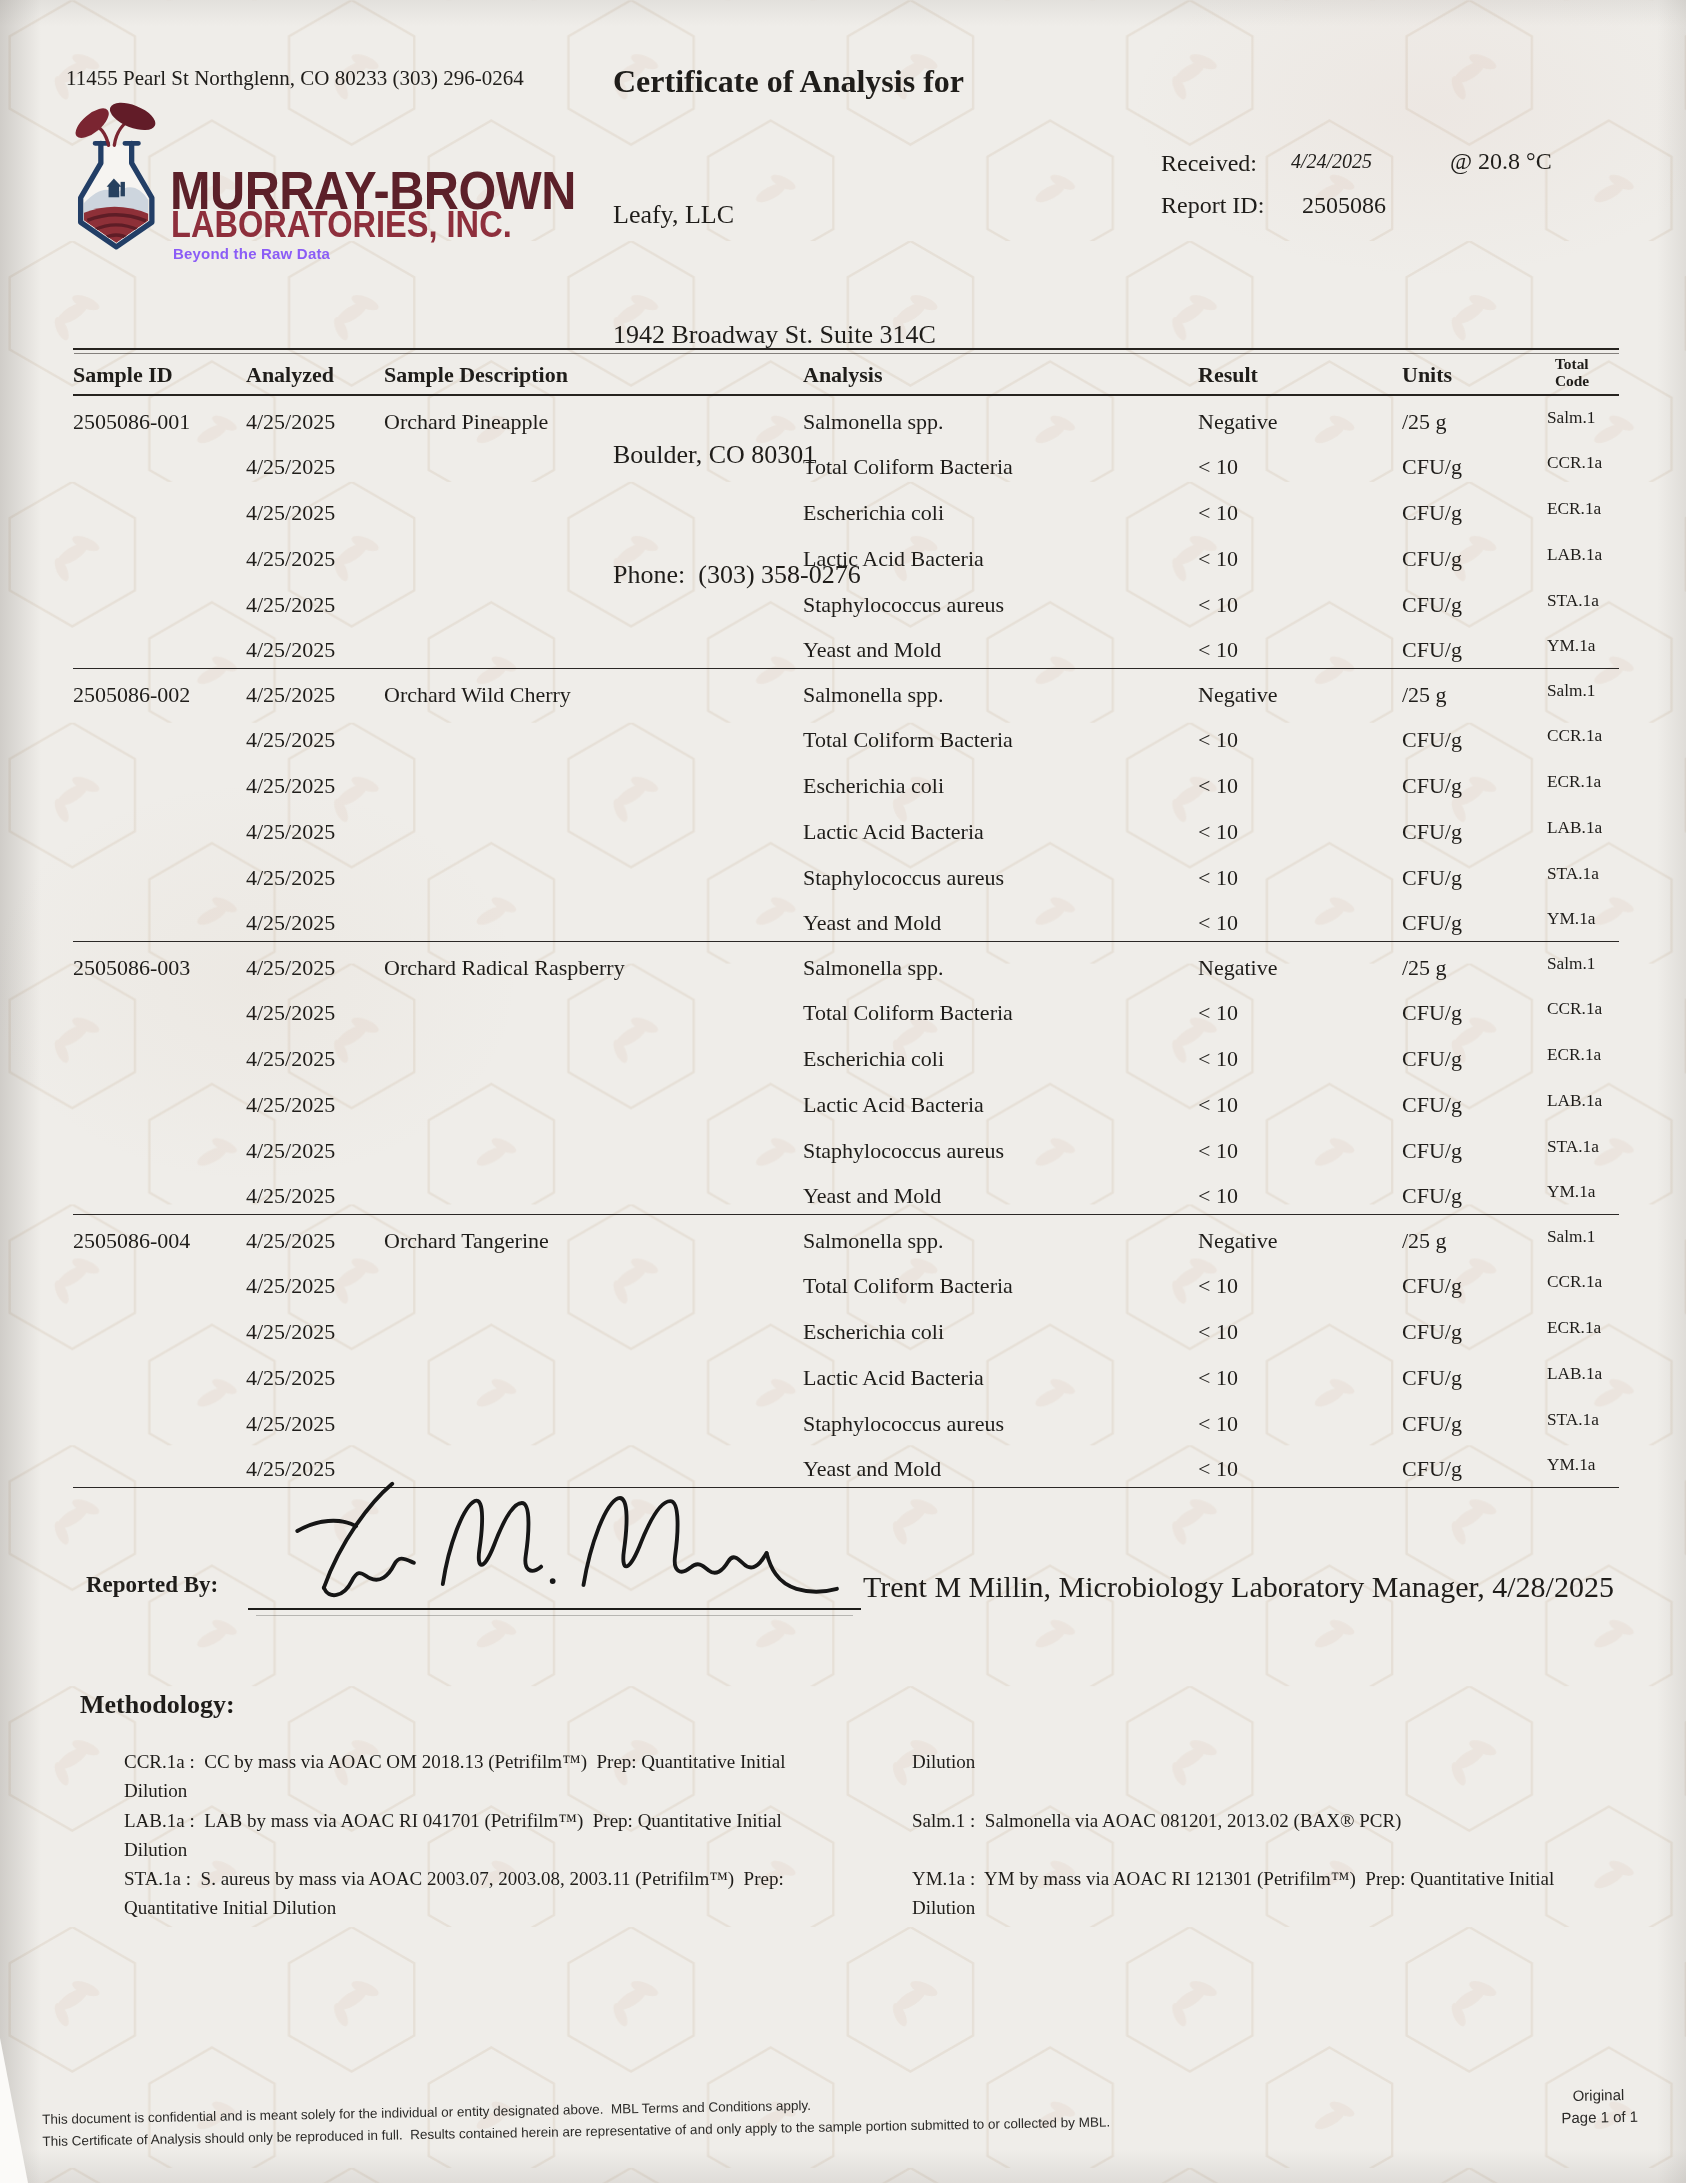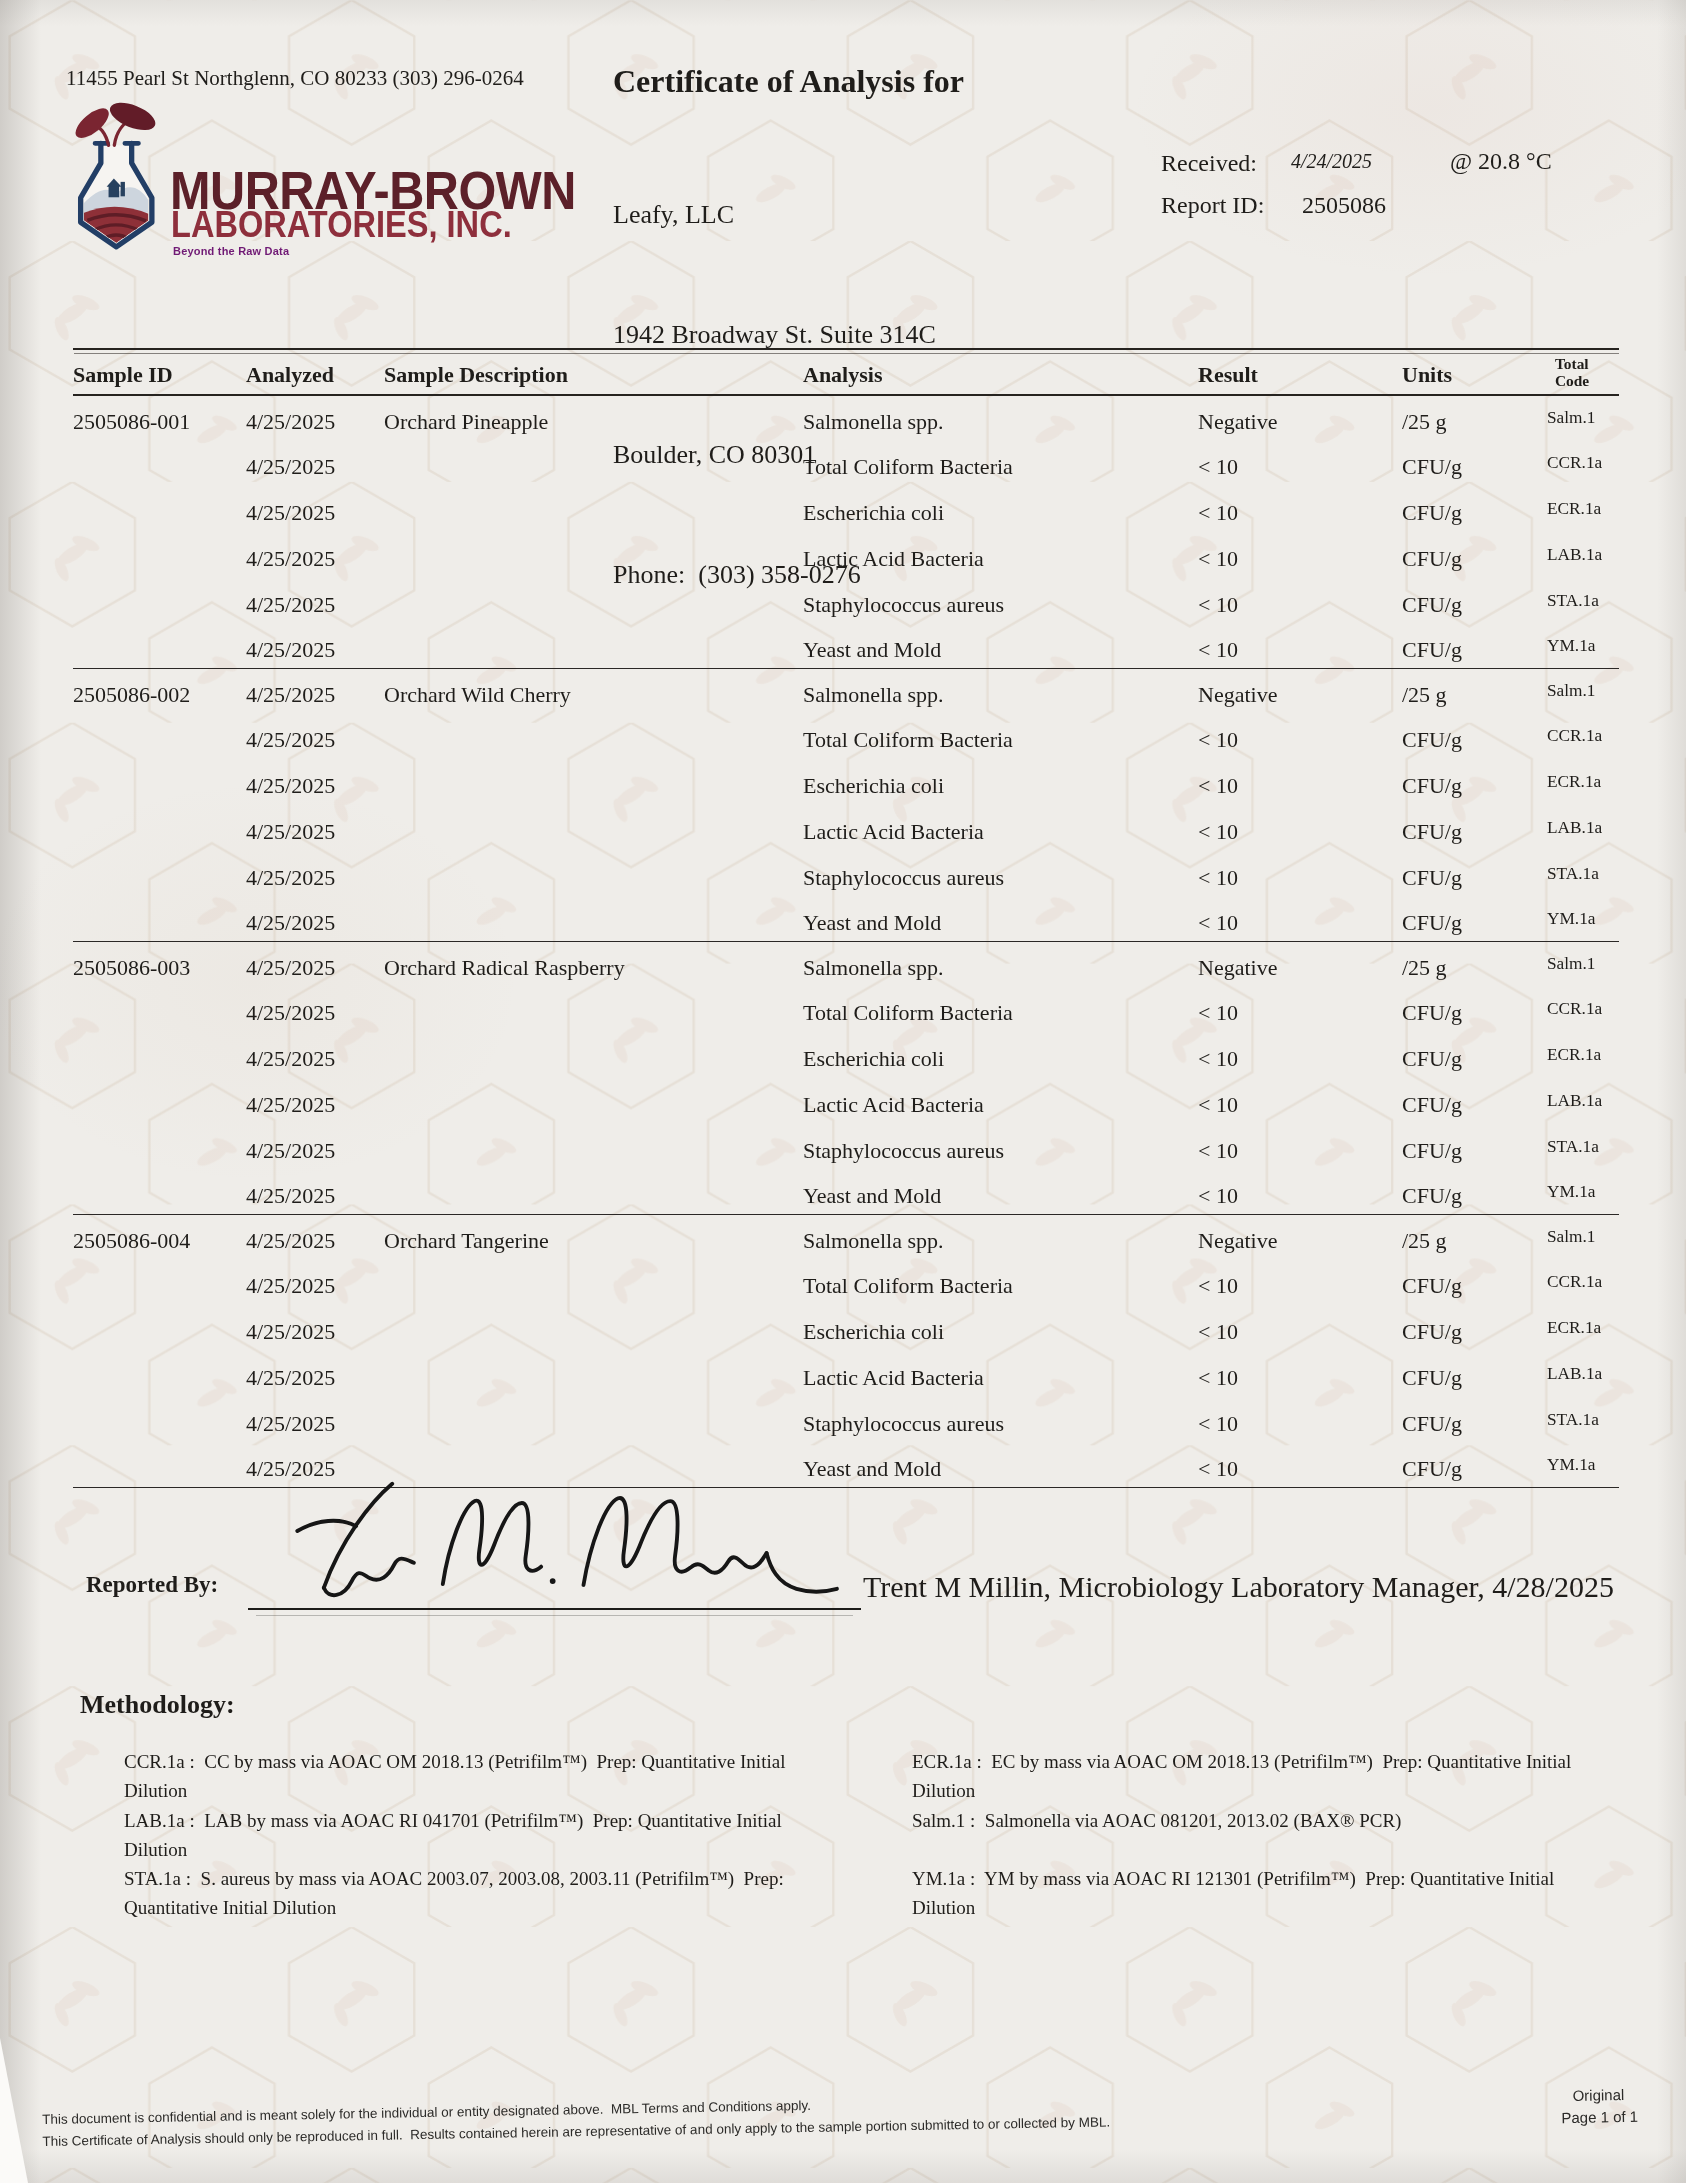--- a/index.html
+++ b/index.html
@@ -21,21 +21,21 @@
 
   
   .logo-flask{position:absolute;left:67px;top:101px;}
   .logo-name1{position:absolute;left:170px;top:159px;font-family:"Liberation Sans",sans-serif;
     font-weight:bold;font-size:54px;letter-spacing:-0.5px;color:#5c2029;
     transform:scale(.90,1.0);transform-origin:left top;white-space:pre;}
   .logo-name2{position:absolute;left:171px;top:204px;font-family:"Liberation Sans",sans-serif;
     font-weight:bold;font-size:37px;letter-spacing:0;color:#8e2f3c;
     transform:scale(.88,1.0);transform-origin:left top;white-space:pre;}
   .logo-tagline{position:absolute;left:173px;top:245px;font-family:"Liberation Sans",sans-serif;
-    font-weight:bold;font-size:11px;letter-spacing:0.2px;color:#701a75;white-space:pre;}
+    font-weight:bold;font-size:15px;letter-spacing:0.2px;color:#8b5cf6;white-space:pre;}
 
   .coa-title{position:absolute;left:613px;top:63px;font-size:32px;font-weight:bold;white-space:pre;}
   .client{position:absolute;left:613px;top:115px;font-size:26px;line-height:40px;white-space:pre;}
 
   .recv-label{position:absolute;left:1161px;top:150px;font-size:24px;white-space:pre;}
   .recv-date{position:absolute;left:1291px;top:150px;font-size:20px;white-space:pre;font-style:italic;}
   .recv-temp{position:absolute;left:1450px;top:148px;font-size:24px;white-space:pre;}
   .repid-label{position:absolute;left:1161px;top:192px;font-size:24px;white-space:pre;}
   .repid-value{position:absolute;left:1302px;top:192px;font-size:24px;white-space:pre;}
 
@@ -417,21 +417,20 @@
     </div>
     <div class="meth-entry me-l1">
       <span>LAB.1a :  LAB by mass via AOAC RI 041701 (Petrifilm™)  Prep: Quantitative Initial</span>
       <span>Dilution</span>
     </div>
     <div class="meth-entry me-l2">
       <span>STA.1a :  S. aureus by mass via AOAC 2003.07, 2003.08, 2003.11 (Petrifilm™)  Prep:</span>
       <span>Quantitative Initial Dilution</span>
     </div>
     <div class="meth-entry me-r0">
-      <span>ECR.1a :  EC by mass via AOAC OM 2018.13 (Petrifilm™)  Prep: Quantitative Initial</span>
       <span>Dilution</span>
     </div>
     <div class="meth-entry me-r1">
       <span>Salm.1 :  Salmonella via AOAC 081201, 2013.02 (BAX® PCR)</span>
       <span></span>
     </div>
     <div class="meth-entry me-r2">
       <span>YM.1a :  YM by mass via AOAC RI 121301 (Petrifilm™)  Prep: Quantitative Initial</span>
       <span>Dilution</span>
     </div>

